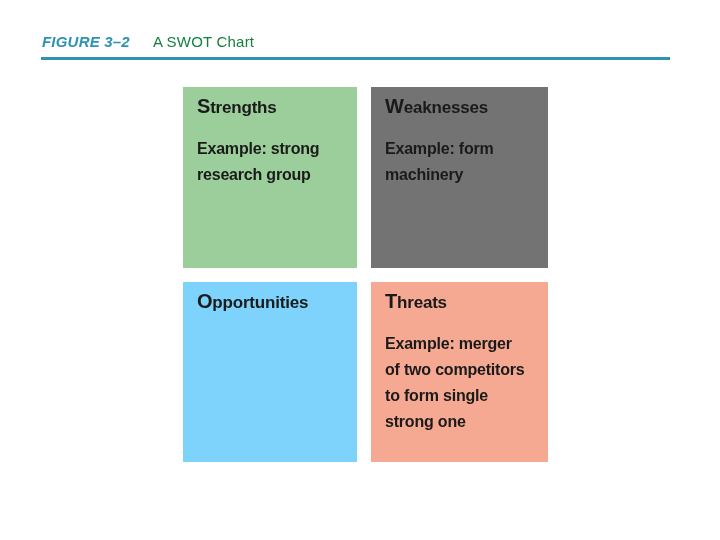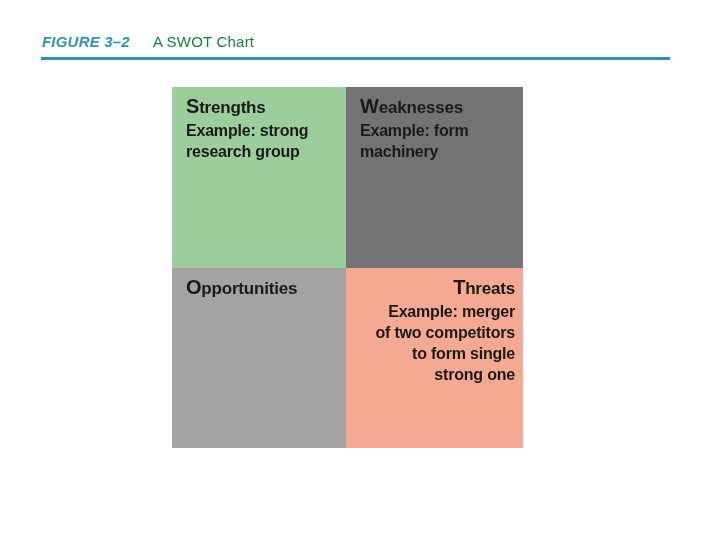--- a/index.html
+++ b/index.html
@@ -33,49 +33,50 @@
   }
   .fig-rule {
     position: absolute;
     left: 41px; top: 57px;
     width: 629px; height: 3px;
   }
 
   
   .swot {
     position: absolute;
-    left: 172px; top: 87px;
+    left: 183px; top: 87px;
     width: 351px; height: 424px;
     display: grid;
     grid-template-columns: 174px 177px;
     grid-template-rows: 181px 180px;
+    gap: 14px;
   }
   .quad {
     box-sizing: border-box;
     padding: 8px 8px 0 14px;
     color: #1a1a1a;
     overflow: hidden;
   }
   .quad-title {
     font-size: 17px;
     font-weight: 700;
     letter-spacing: -0.2px;
     line-height: 22px;
     white-space: nowrap;
   }
   .quad-title .initial {
     font-size: 20px;
     font-weight: 700;
   }
   .quad-body {
-    margin-top: 1px;
+    margin-top: 17px;
     font-size: 16px;
     font-weight: 700;
     letter-spacing: -0.2px;
-    line-height: 21px;
+    line-height: 26px;
     white-space: pre-line;
   }
 </style>
 </head>
 <body>
 
 <div class="fig-header">
   <span class="fig-label" style="color: rgb(46, 147, 176);">FIGURE 3–2</span>
   <span class="fig-title">A SWOT Chart</span>
 </div>
@@ -92,27 +93,27 @@
   </div>
 
   <div class="quad" style="background-color: #737373;">
     <div class="quad-title">
       <span class="initial">W</span><span>eaknesses</span>
     </div>
     <div class="quad-body">Example: form
 machinery</div>
   </div>
 
-  <div class="quad" style="background-color: #a3a3a3;">
+  <div class="quad" style="background-color: #7dd3fc;">
     <div class="quad-title">
       <span class="initial">O</span><span>pportunities</span>
     </div>
   </div>
 
-  <div class="quad" style="background-color: rgb(245, 169, 146); text-align: right;">
+  <div class="quad" style="background-color: rgb(245, 169, 146);">
     <div class="quad-title">
       <span class="initial">T</span><span>hreats</span>
     </div>
     <div class="quad-body">Example: merger
 of two competitors
 to form single
 strong one</div>
   </div>
 
 </div>

